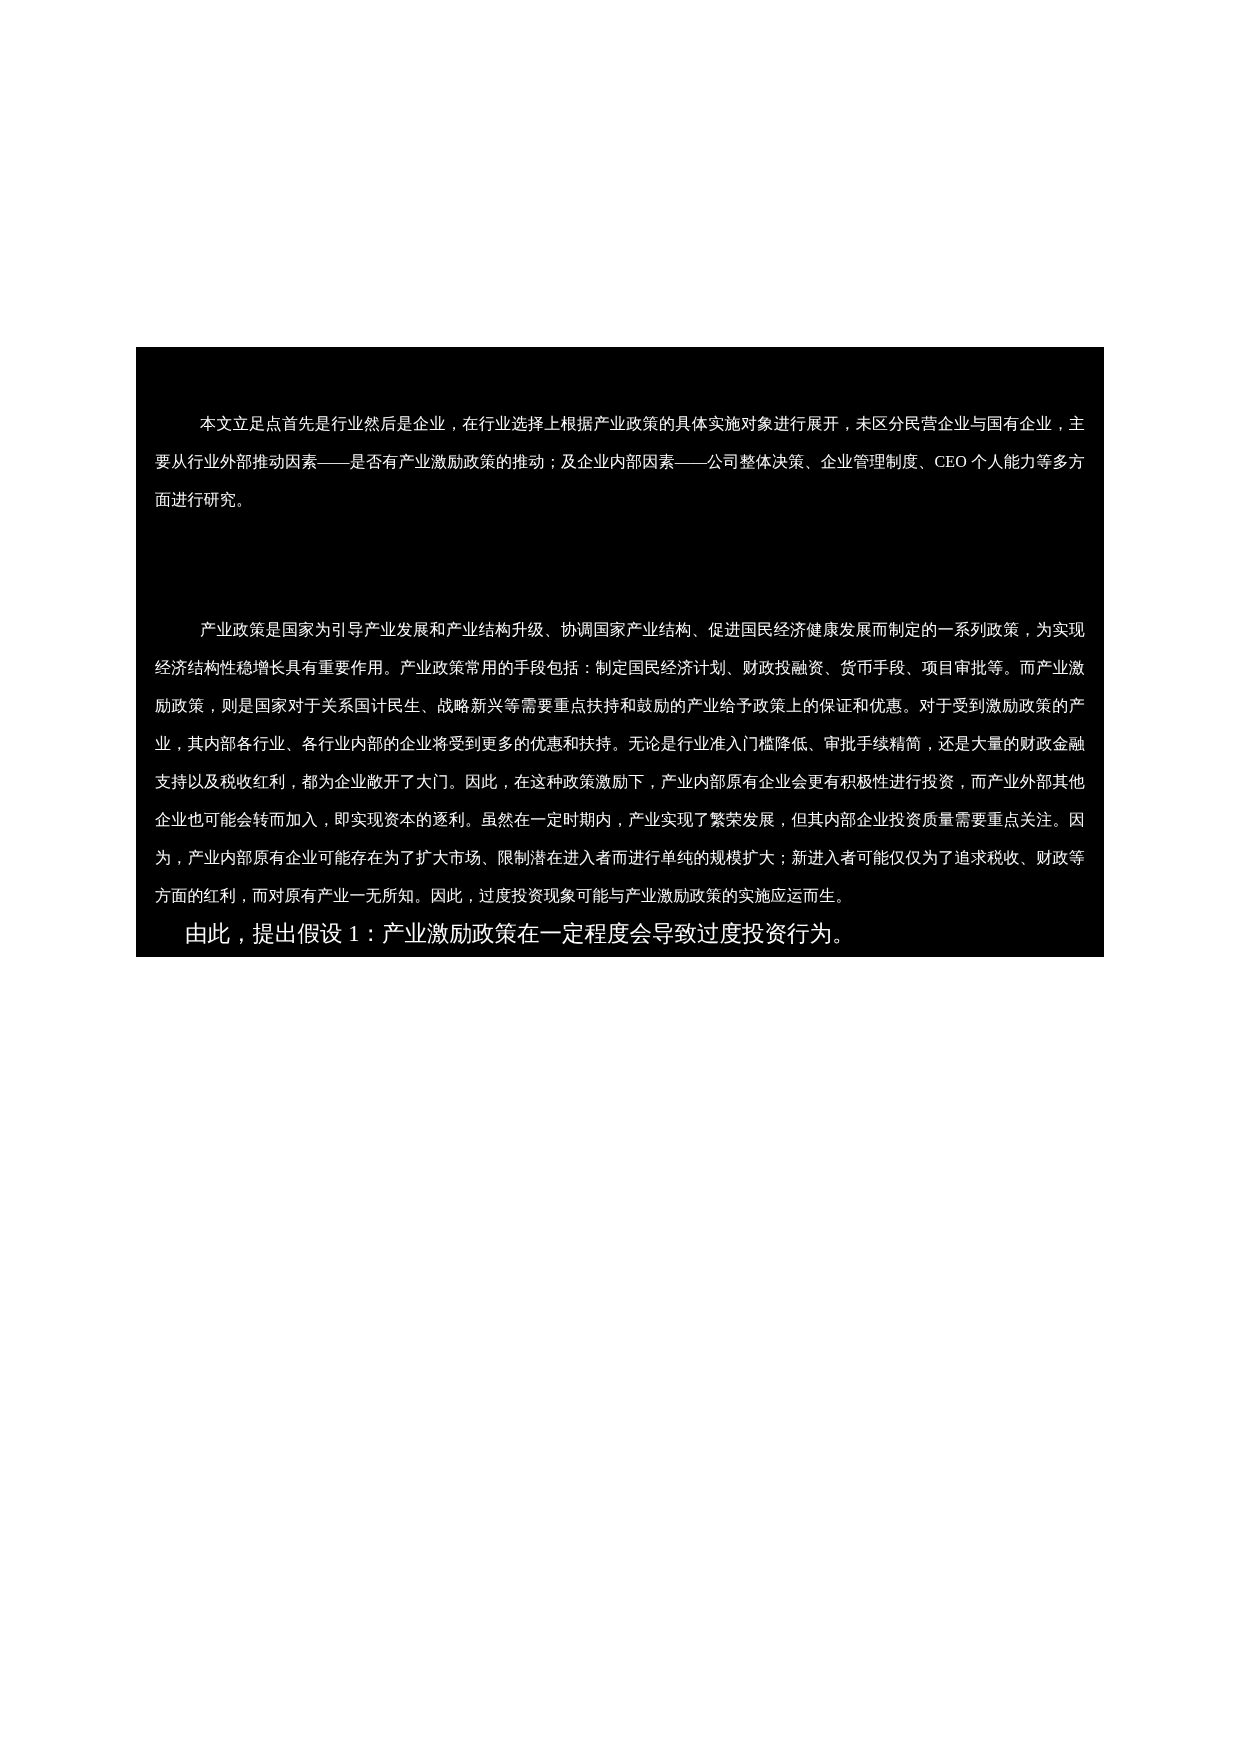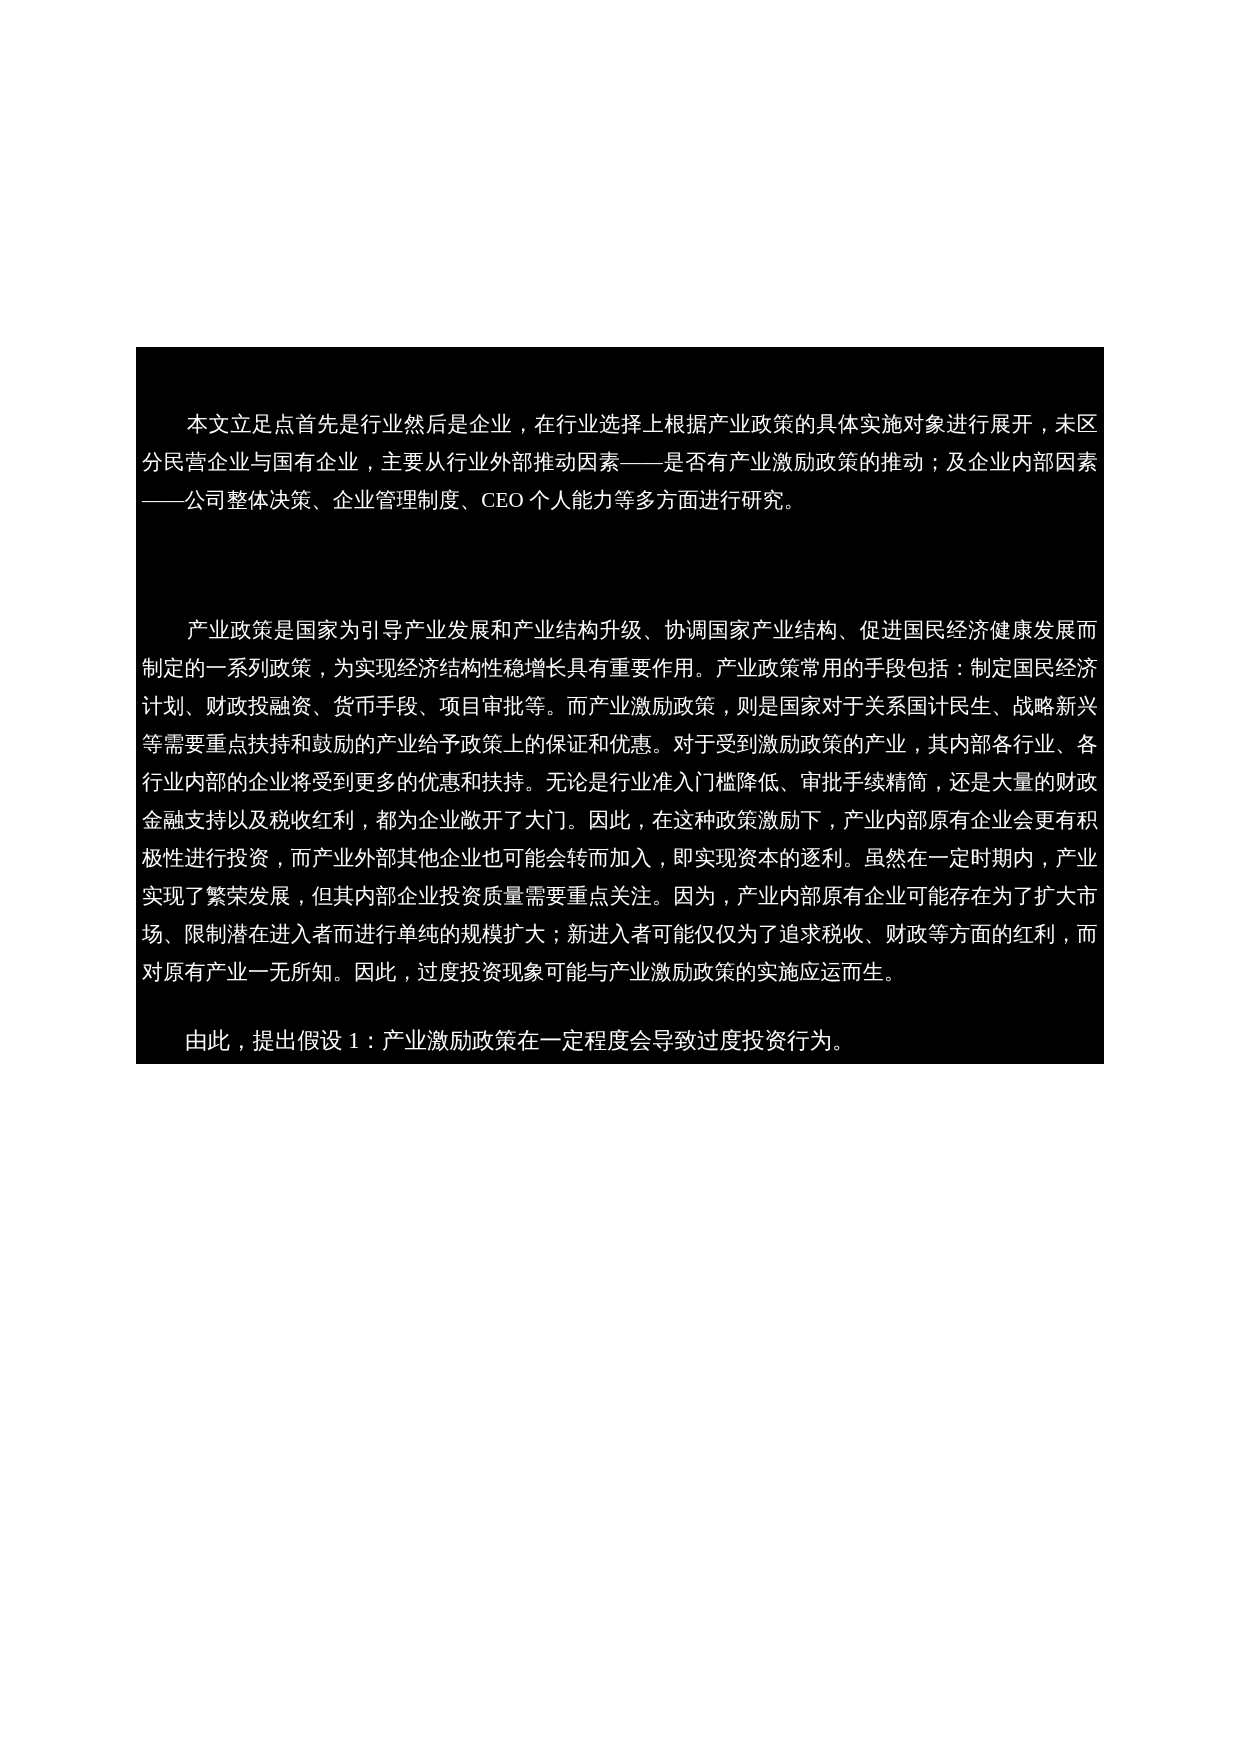--- a/index.html
+++ b/index.html
@@ -29,41 +29,40 @@
     padding: 0;
   }
   .spacer-top {
     height: 58px;
   }
   .spacer-mid {
     height: 88px;
   }
   .para {
     color: #ffffff;
-    font-size: 21px;
+    font-size: 16px;
     line-height: 38px;
     letter-spacing: 0.2px;
     text-align: justify;
     text-justify: inter-ideograph;
     margin: 0;
-    padding: 0 6px;
+    padding: 0 19px;
     text-indent: 45px;
     font-family: "Liberation Serif", serif;
   }
   .gap-small {
     height: 4px;
   }
   .last-line-block {
     color: #ffffff;
     font-size: 22.5px;
     line-height: 38px;
     text-indent: 45px;
     padding: 0 12px 4px 4px;
     white-space: nowrap;
-    margin-top: 31px;
   }
 </style>
 </head>
 <body>
 
 <div class="page">
 
   <div class="doc-block">
 
     <div class="spacer-top"></div>

